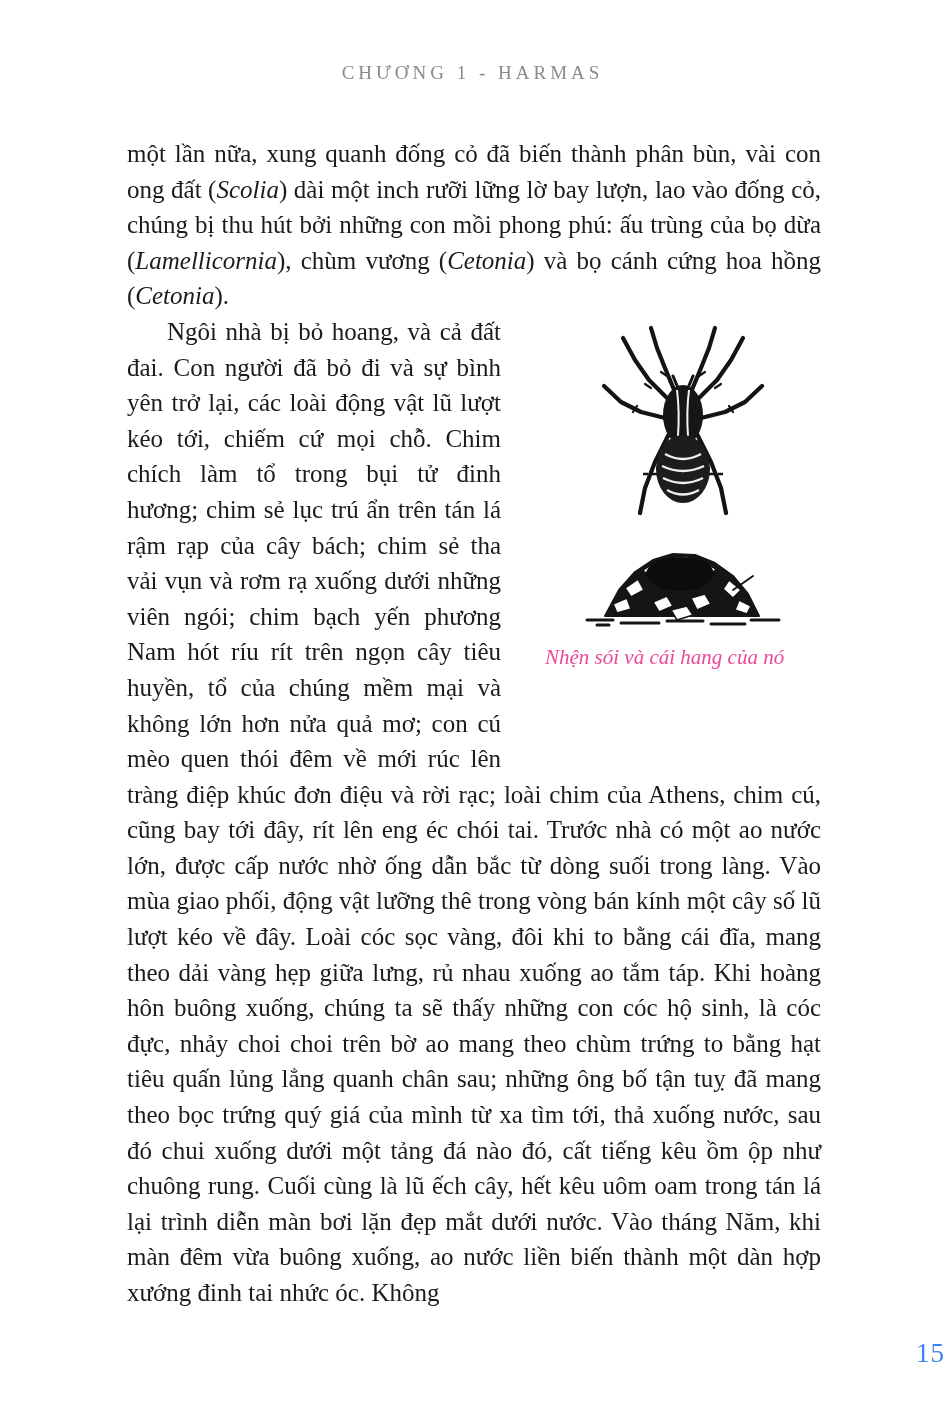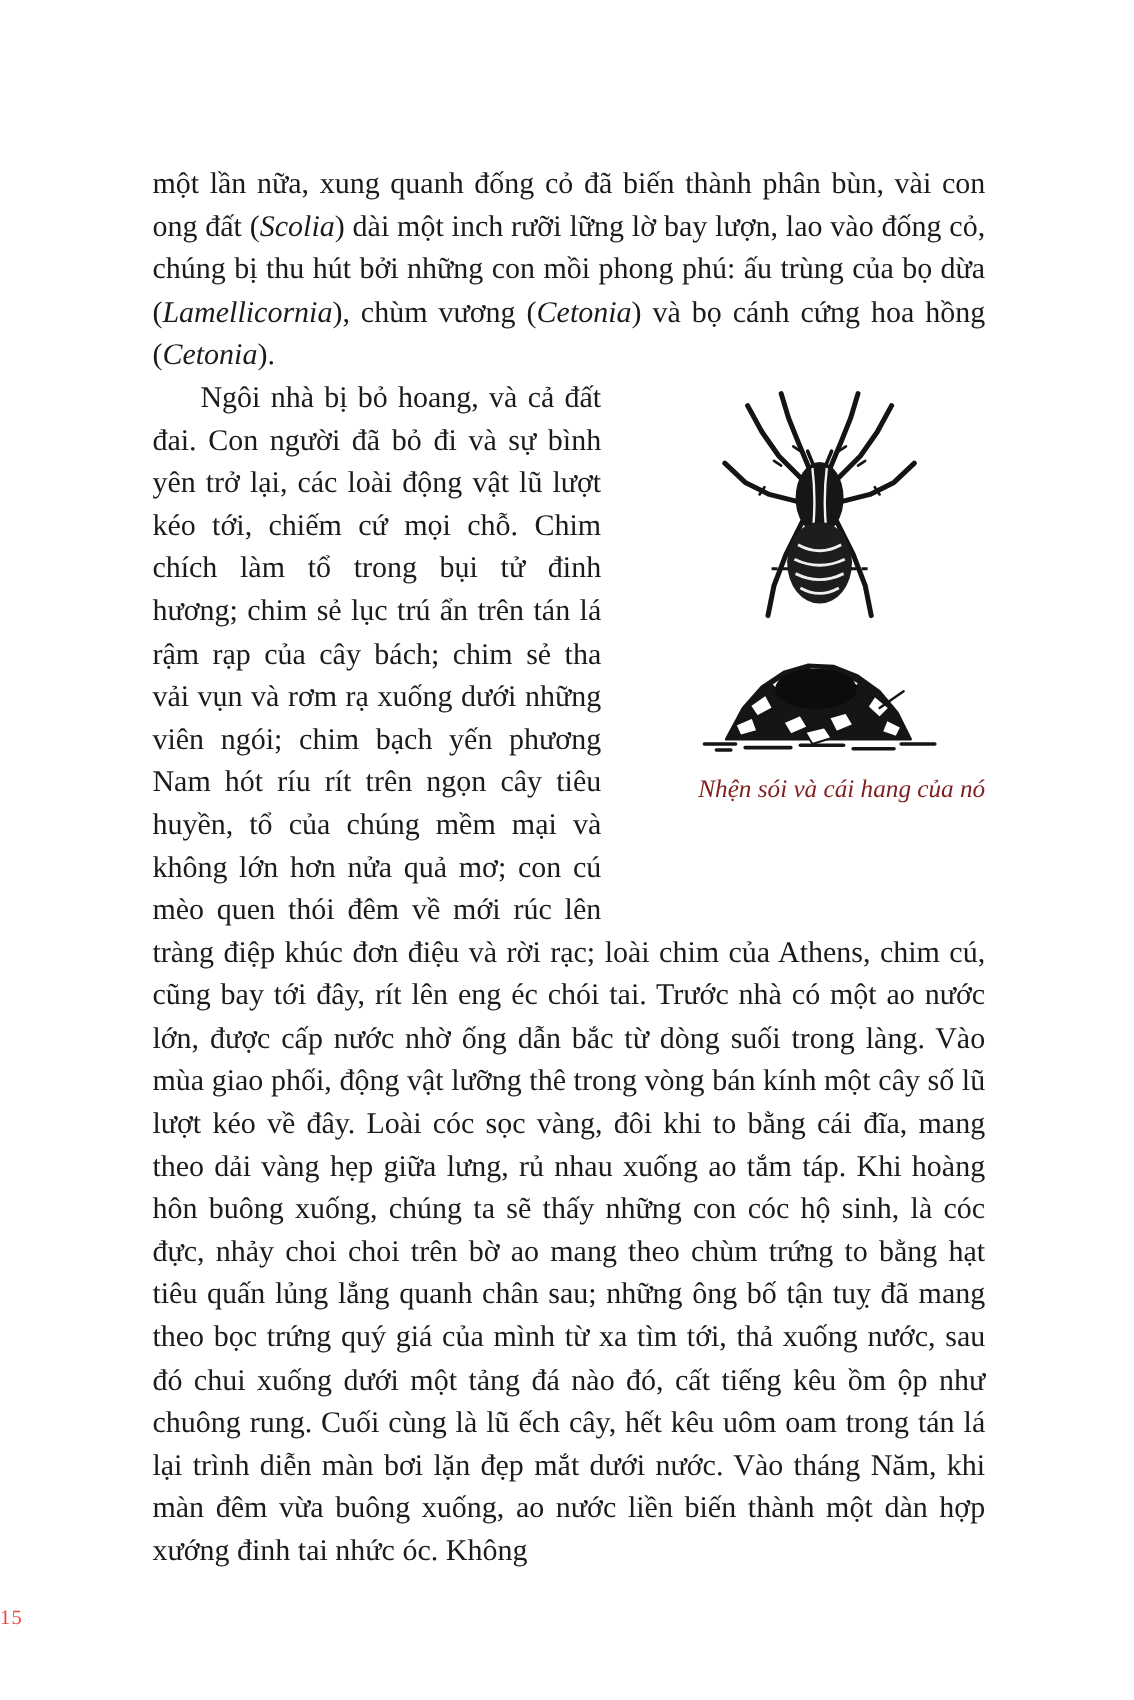--- a/index.html
+++ b/index.html
@@ -56,39 +56,40 @@
   .mound-art {
     display: block;
     margin: 0 auto;
   }
   .figure-caption {
     display: block;
     margin-top: 16px;
     font-style: italic;
     font-size: 21px;
     line-height: 26px;
-    text-align: right;
-    color: #7f1d1d;
+    text-align: left;
+    color: #ec4899;
   }
   .page-number {
     position: absolute;
     top: 1338px;
     left: 0;
     width: 100%;
-    text-align: left;
-    font-size: 17px;
+    text-align: right;
+    font-size: 27px;
     letter-spacing: 1px;
-    color: #ef4444;
+    color: #3b82f6;
   }
 </style>
 </head>
 <body>
 
 <div class="page">
 
+  <div class="running-header">CHƯƠNG 1 - HARMAS</div>
 
   <div class="body-text">
 
     <p><span><span>một lần nữa, xung quanh đống cỏ đã biến thành phân bùn, vài con ong đất (</span><em>Scolia</em><span>) dài một inch rưỡi lững lờ bay lượn, lao vào đống cỏ, chúng bị thu hút bởi những con mồi phong phú: ấu trùng của bọ dừa (</span><em>Lamellicornia</em><span>), chùm vương (</span><em>Cetonia</em><span>) và bọ cánh cứng hoa hồng (</span><em>Cetonia</em><span>).</span></span></p>
 
     <p class="para-indent"><span class="figure-float">
           <svg class="spider-art" width="168" height="196" viewBox="0 0 168 196" xmlns="http://www.w3.org/2000/svg">
           <g stroke="#141414" stroke-width="4.2" fill="none" stroke-linecap="round" stroke-linejoin="round">
             <path d="M 76 70 L 66 46 L 58 26 L 52 6"></path>
             <path d="M 92 70 L 102 46 L 110 26 L 116 6"></path>

